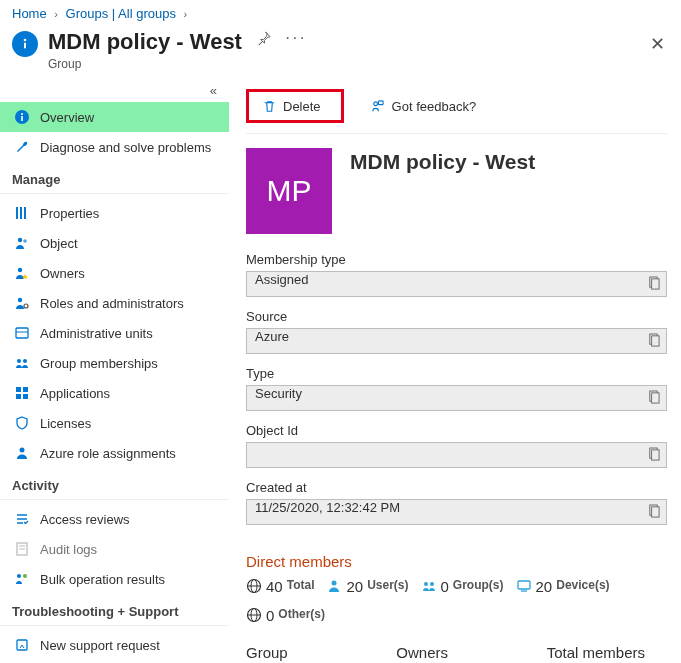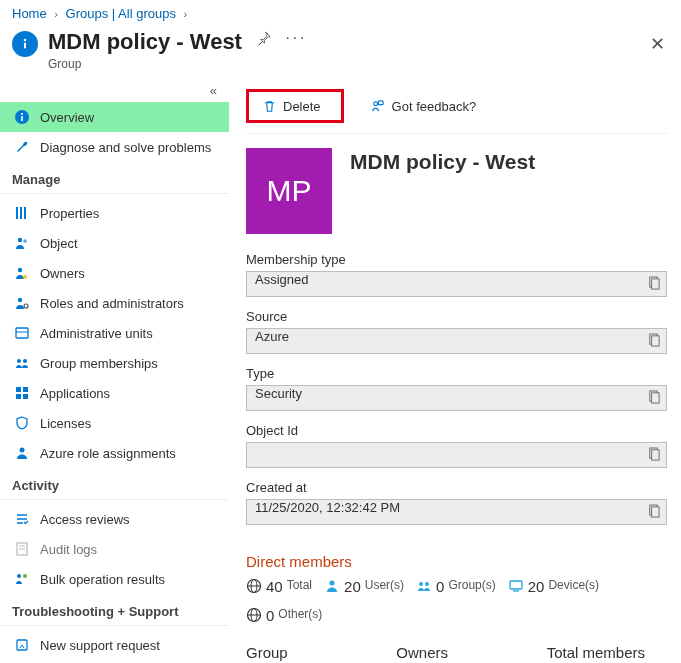--- a/index.html
+++ b/index.html
@@ -39,21 +39,21 @@
 
   .field { margin-bottom: 12px; }
   .field-label { font-size: 13px; color: #323130; margin-bottom: 4px; }
   .field-box { position: relative; background: #ededed; border: 1px solid #bdbdbd; height: 26px; display: flex; align-items: flex-start; padding: 0 28px 0 8px; font-size: 13px; color: #323130; }
   .copy-icn { position: absolute; right: 6px; top: 4px; color: #555; cursor: pointer; }
 
   .section-title { font-size: 15px; color: #c2410c; padding-top: 16px; padding-bottom: 8px; }
   .stats-row { display: flex; flex-wrap: wrap; gap: 12px; align-items: center; font-size: 13px; }
   .stat { display: flex; align-items: flex-start; gap: 4px; }
   .stat .num { font-size: 15px; }
-  .stat .lab { font-size: 12px; color: #555; }
+  .stat .lab { font-size: 12px; color: #555; font-weight: bold; }
   .stat .icn { width: 16px; height: 16px; display:flex; align-items:center; justify-content:center; }
 
   .lower-row { display: flex; gap: 30px; padding-top: 20px; font-size: 15px; }
   .lower-row > div { flex: 1; }
 
   svg { display: block; }
 </style>
 </head>
 <body>
 

